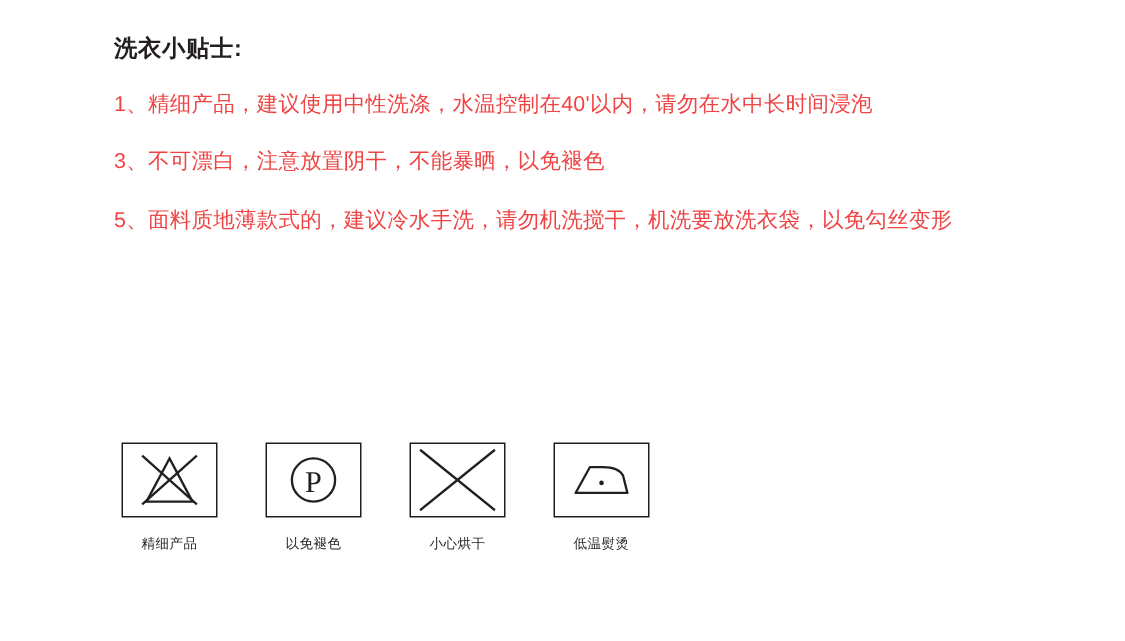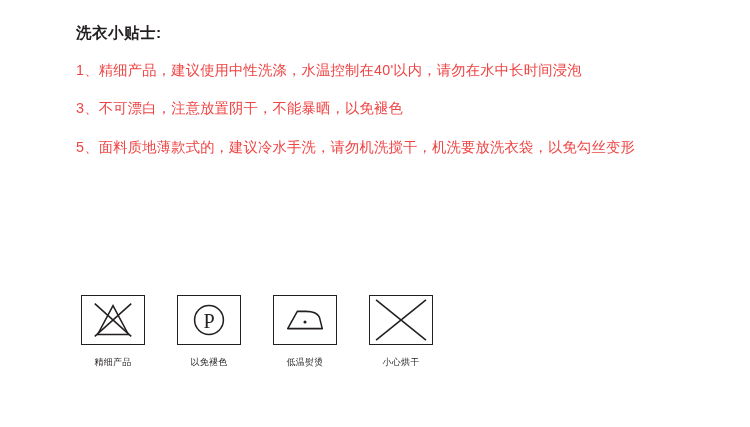--- a/index.html
+++ b/index.html
@@ -113,31 +113,31 @@
           <text x="32" y="33" text-anchor="middle" font-family="Liberation Serif, serif" font-size="21" fill="#231f20">P</text>
         </svg>
       </div>
       <div class="sym-caption">以免褪色</div>
     </div>
 
 
     <div class="symbol">
       <div class="sym-box">
         <svg class="glyph" viewBox="0 0 64 50" xmlns="http://www.w3.org/2000/svg">
+          <line x1="6" y1="4" x2="58" y2="46" stroke="#231f20" stroke-width="1.6"></line>
+          <line x1="58" y1="4" x2="6" y2="46" stroke="#231f20" stroke-width="1.6"></line>
+        </svg>
+      </div>
+      <div class="sym-caption">小心烘干</div>
+    </div>
+
+    <div class="symbol">
+      <div class="sym-box">
+        <svg class="glyph" viewBox="0 0 64 50" xmlns="http://www.w3.org/2000/svg">
           <path d="M14 34 L50 34 L47 22 C45 18 40 16 33 16 L24 16 Z" fill="none" stroke="#231f20" stroke-width="1.6" stroke-linejoin="round"></path>
           <circle cx="32" cy="27" r="1.6" fill="#231f20"></circle>
         </svg>
       </div>
       <div class="sym-caption">低温熨烫</div>
     </div>
 
-    <div class="symbol">
-      <div class="sym-box">
-        <svg class="glyph" viewBox="0 0 64 50" xmlns="http://www.w3.org/2000/svg">
-          <line x1="6" y1="4" x2="58" y2="46" stroke="#231f20" stroke-width="1.6"></line>
-          <line x1="58" y1="4" x2="6" y2="46" stroke="#231f20" stroke-width="1.6"></line>
-        </svg>
-      </div>
-      <div class="sym-caption">小心烘干</div>
-    </div>
-
   </div>
 </div>
 
 </body></html>

